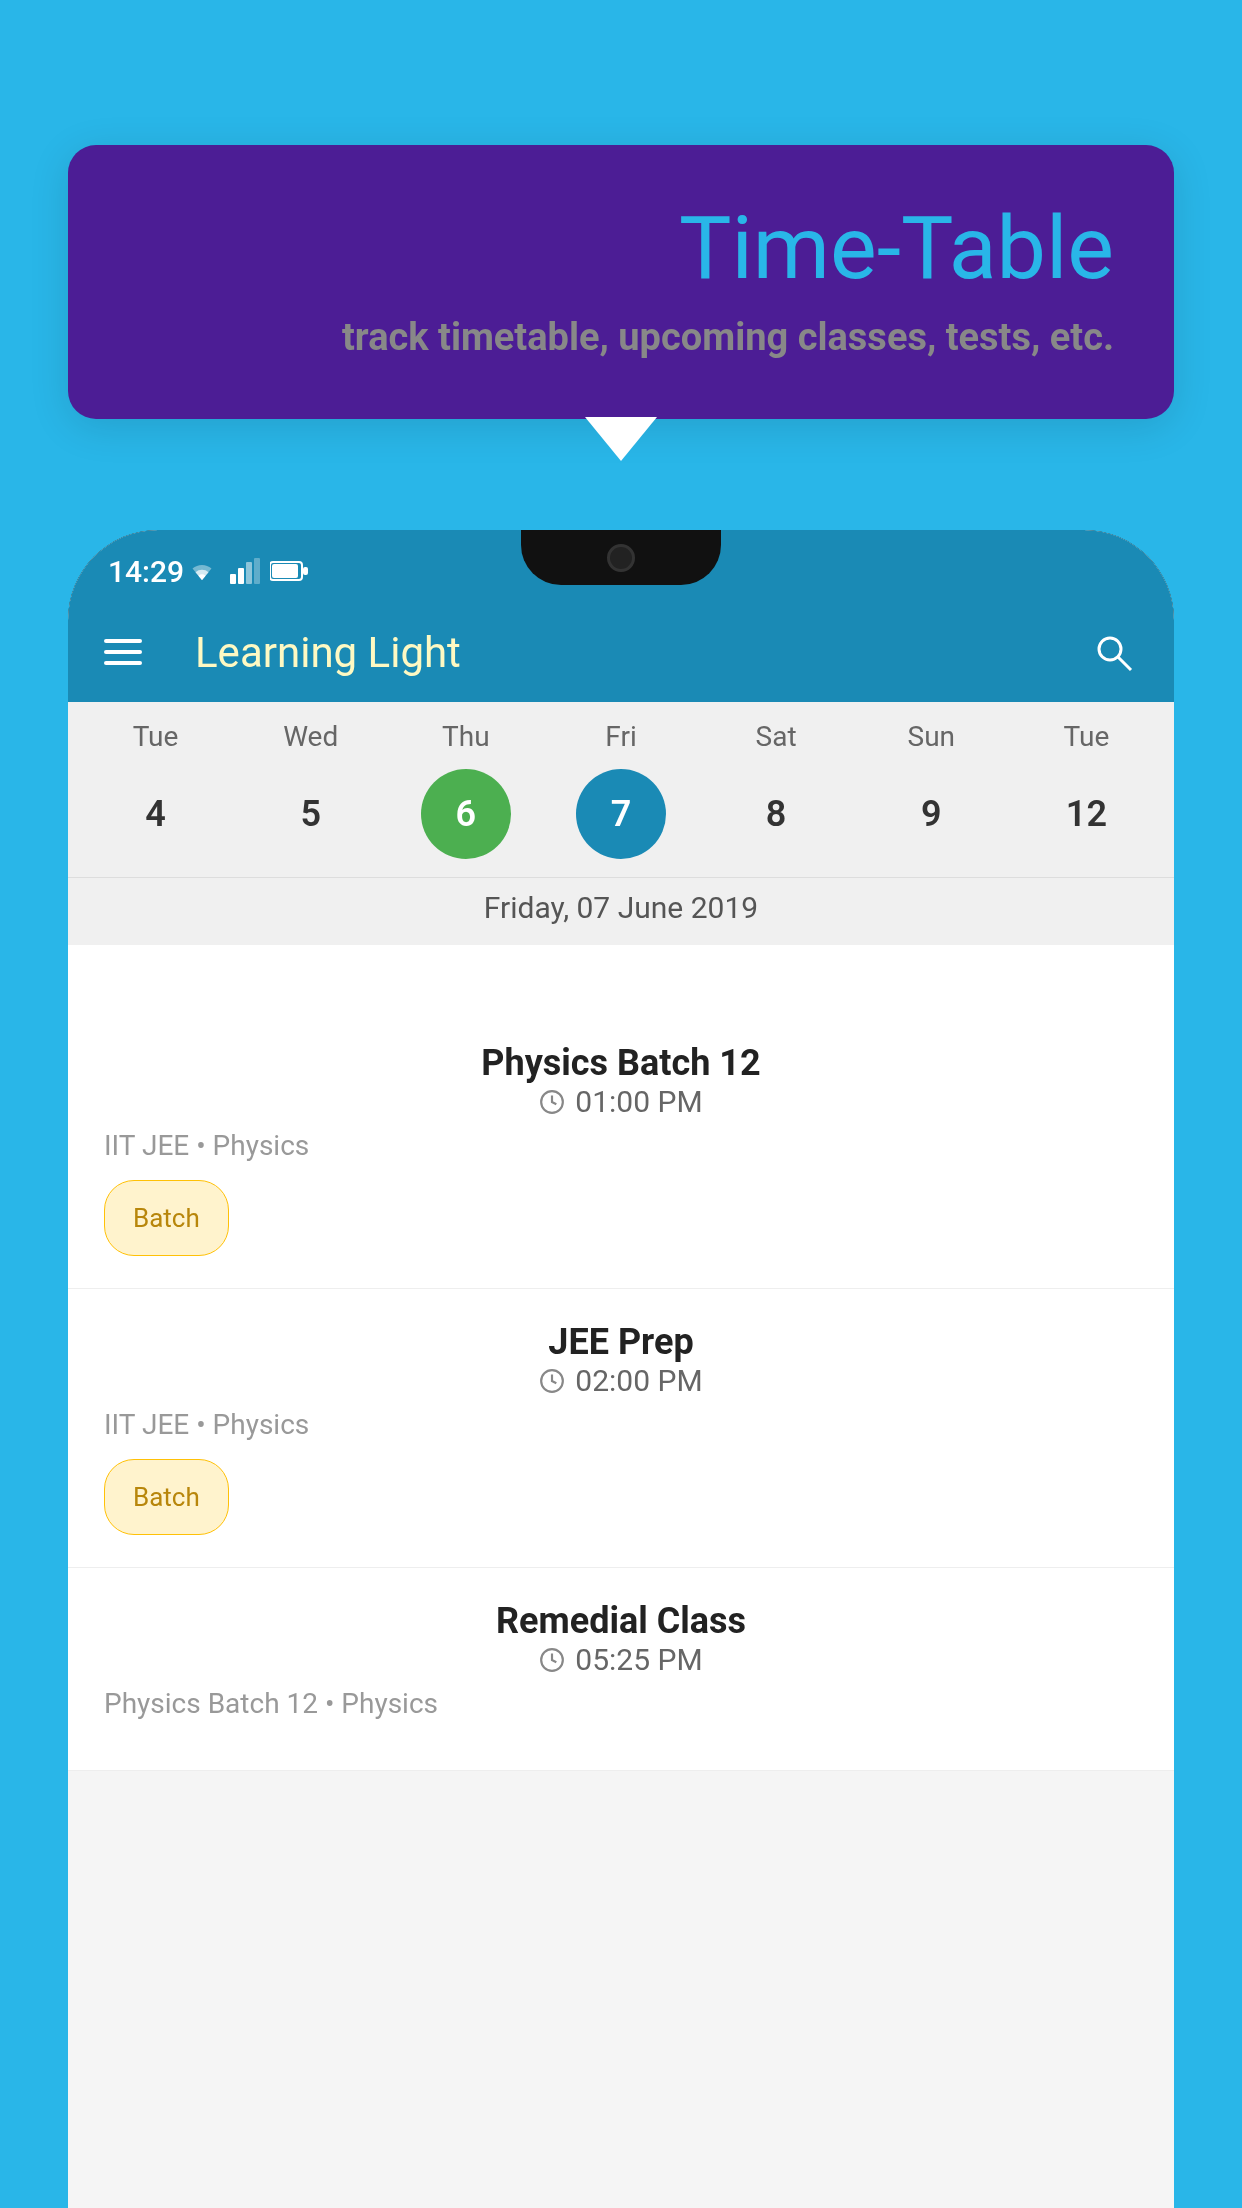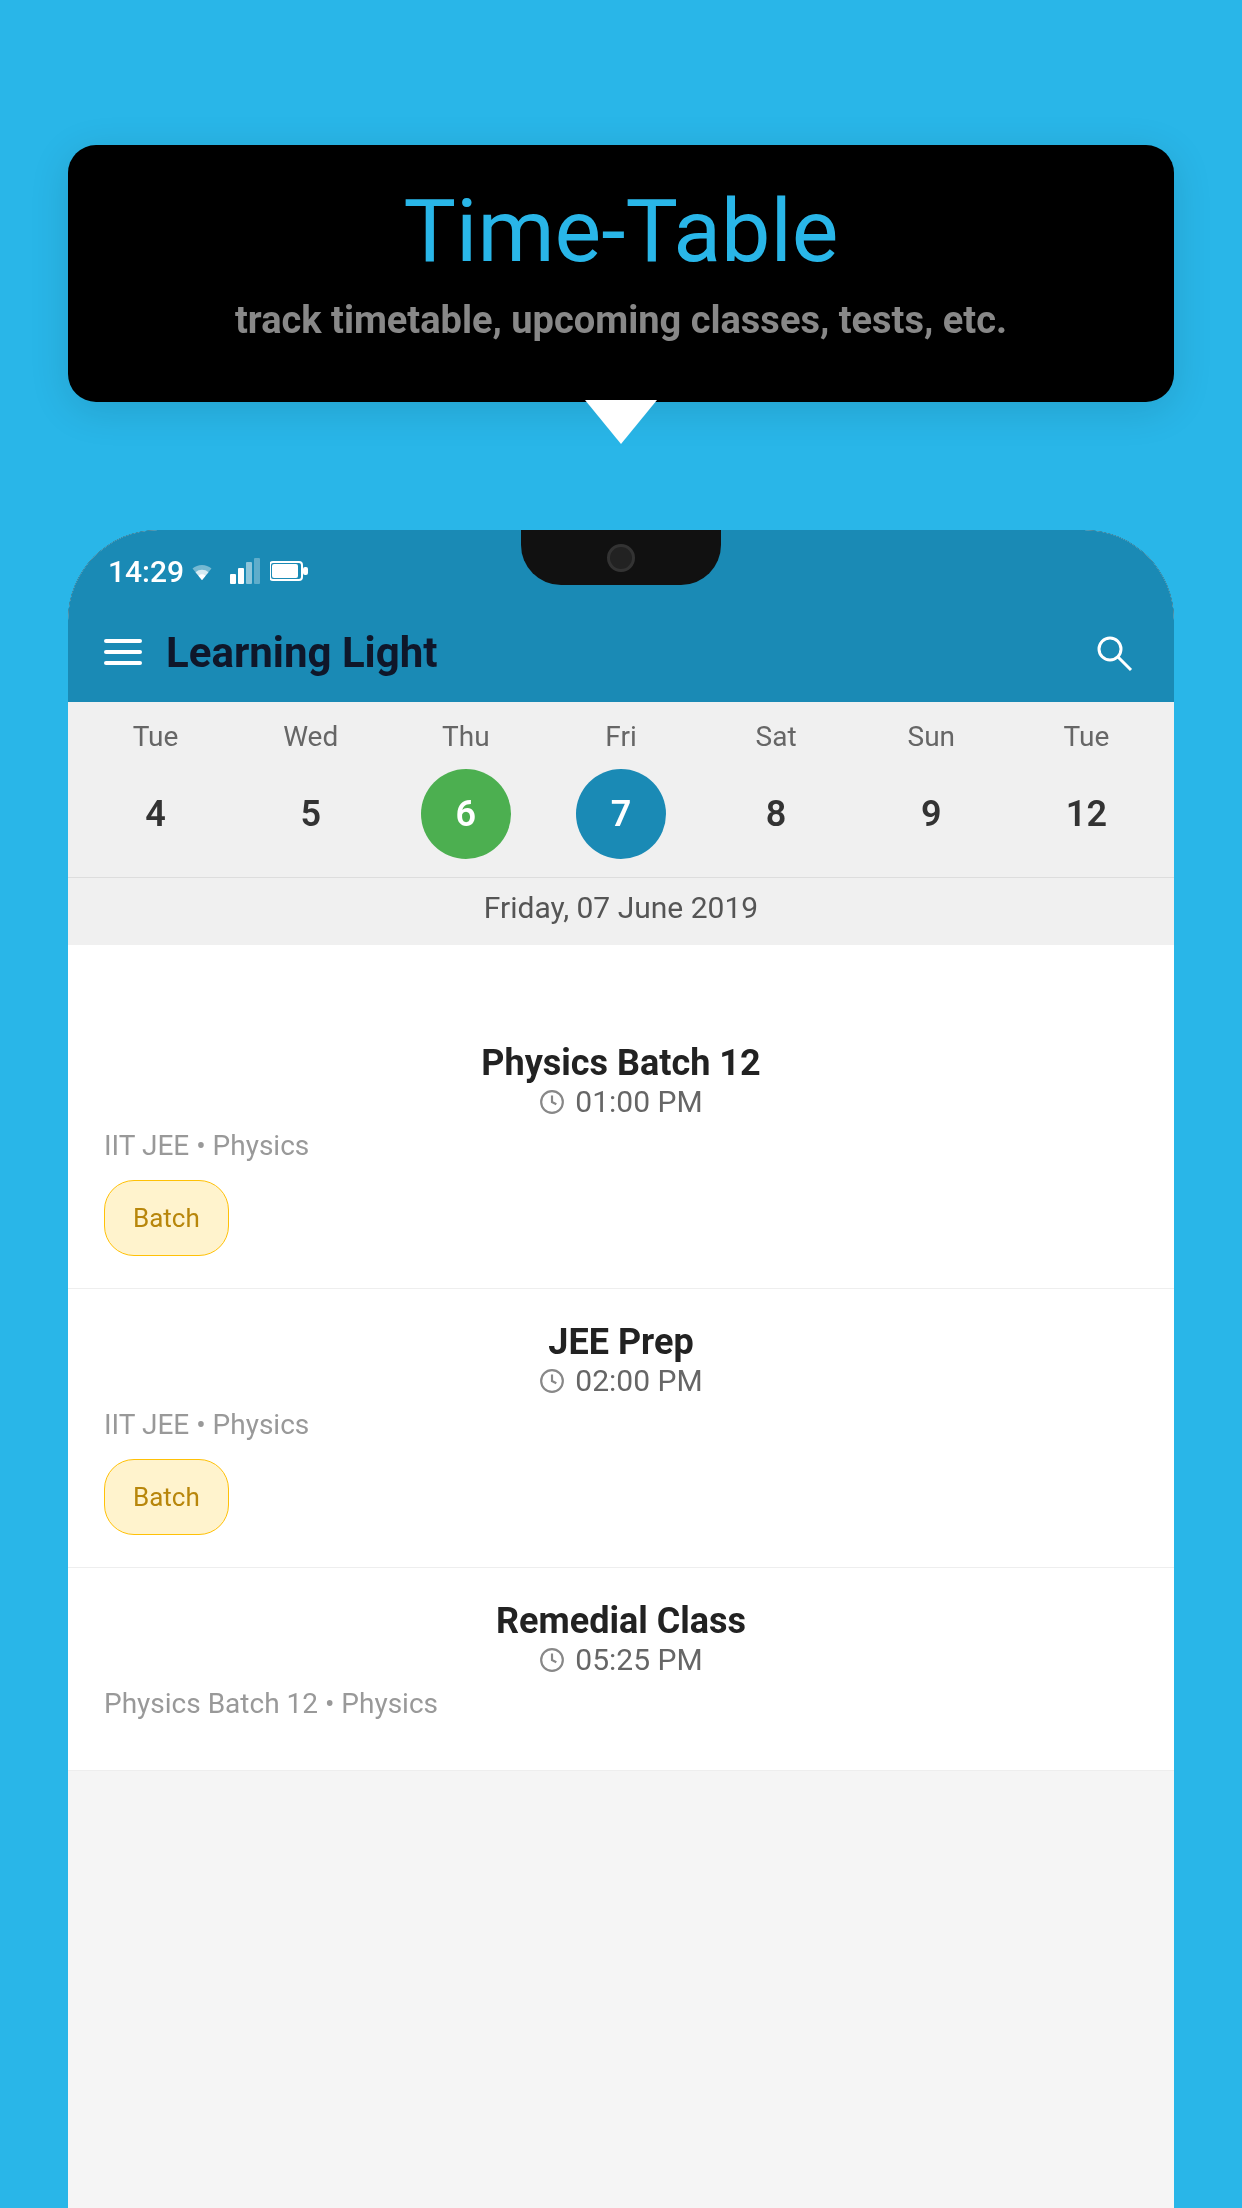--- a/index.html
+++ b/index.html
@@ -17,24 +17,24 @@
       overflow: hidden;
       position: relative;
     }
 
     
     .tooltip-card {
       position: absolute;
       top: 145px;
       left: 68px;
       right: 68px;
-      background: #000000;
+      background: #4c1d95;
       border-radius: 28px;
-      padding: 38px 60px 60px;
-      text-align: center;
+      padding: 55px 60px 60px;
+      text-align: right;
       box-shadow: 0 8px 40px rgba(0,0,0,0.12);
     }
 
     .tooltip-card::after {
       content: '';
       position: absolute;
       bottom: -42px;
       left: 50%;
       transform: translateX(-50%);
       width: 0;
@@ -147,23 +147,23 @@
 
     .hamburger-icon span {
       display: block;
       height: 4px;
       background: white;
       border-radius: 2px;
     }
 
     .app-title {
       font-size: 42px;
-      color: #0f172a;
-      font-weight: 700;
-      margin-left: 24px;
+      color: #fef9c3;
+      font-weight: 400;
+      margin-left: 53px;
       flex: 1;
     }
 
     .search-icon-btn {
       width: 50px;
       height: 50px;
       display: flex;
       align-items: center;
       justify-content: center;
       cursor: pointer;

